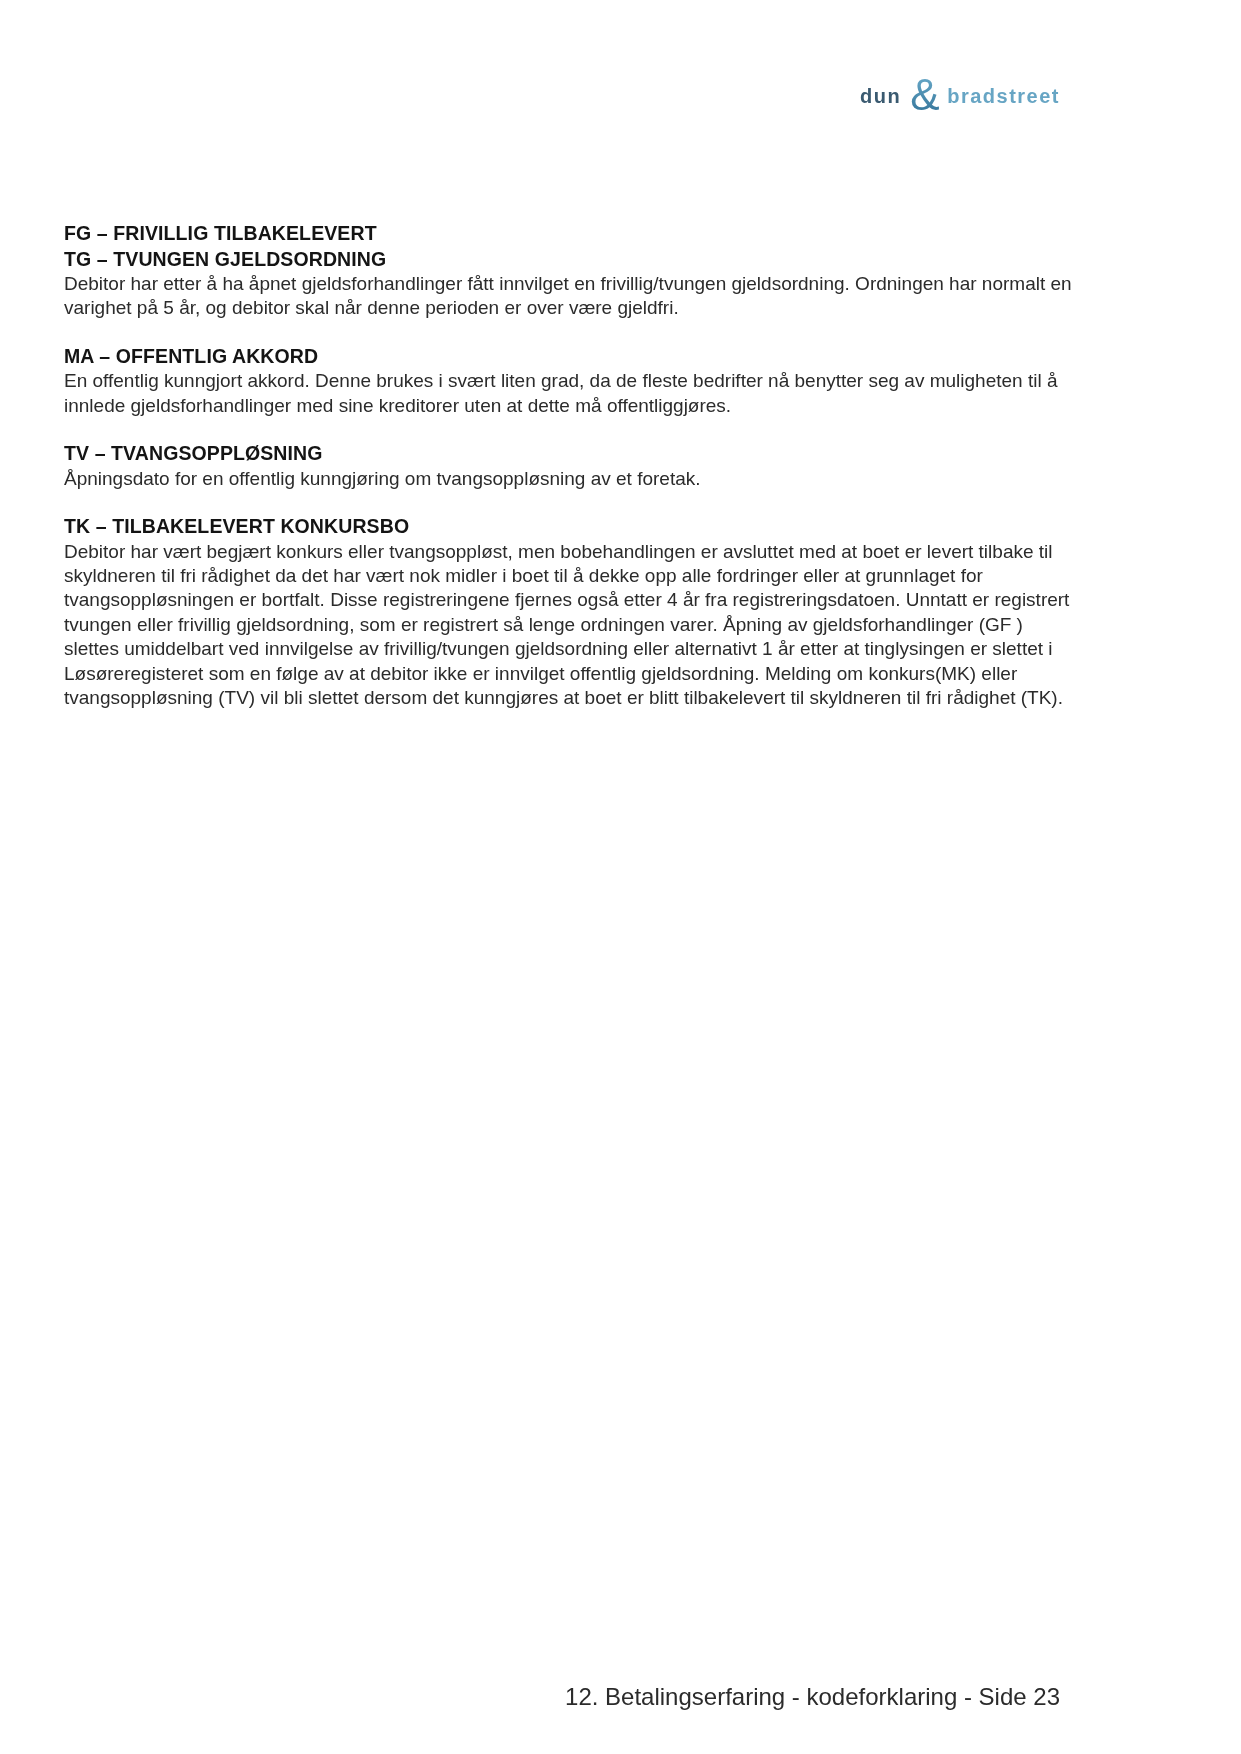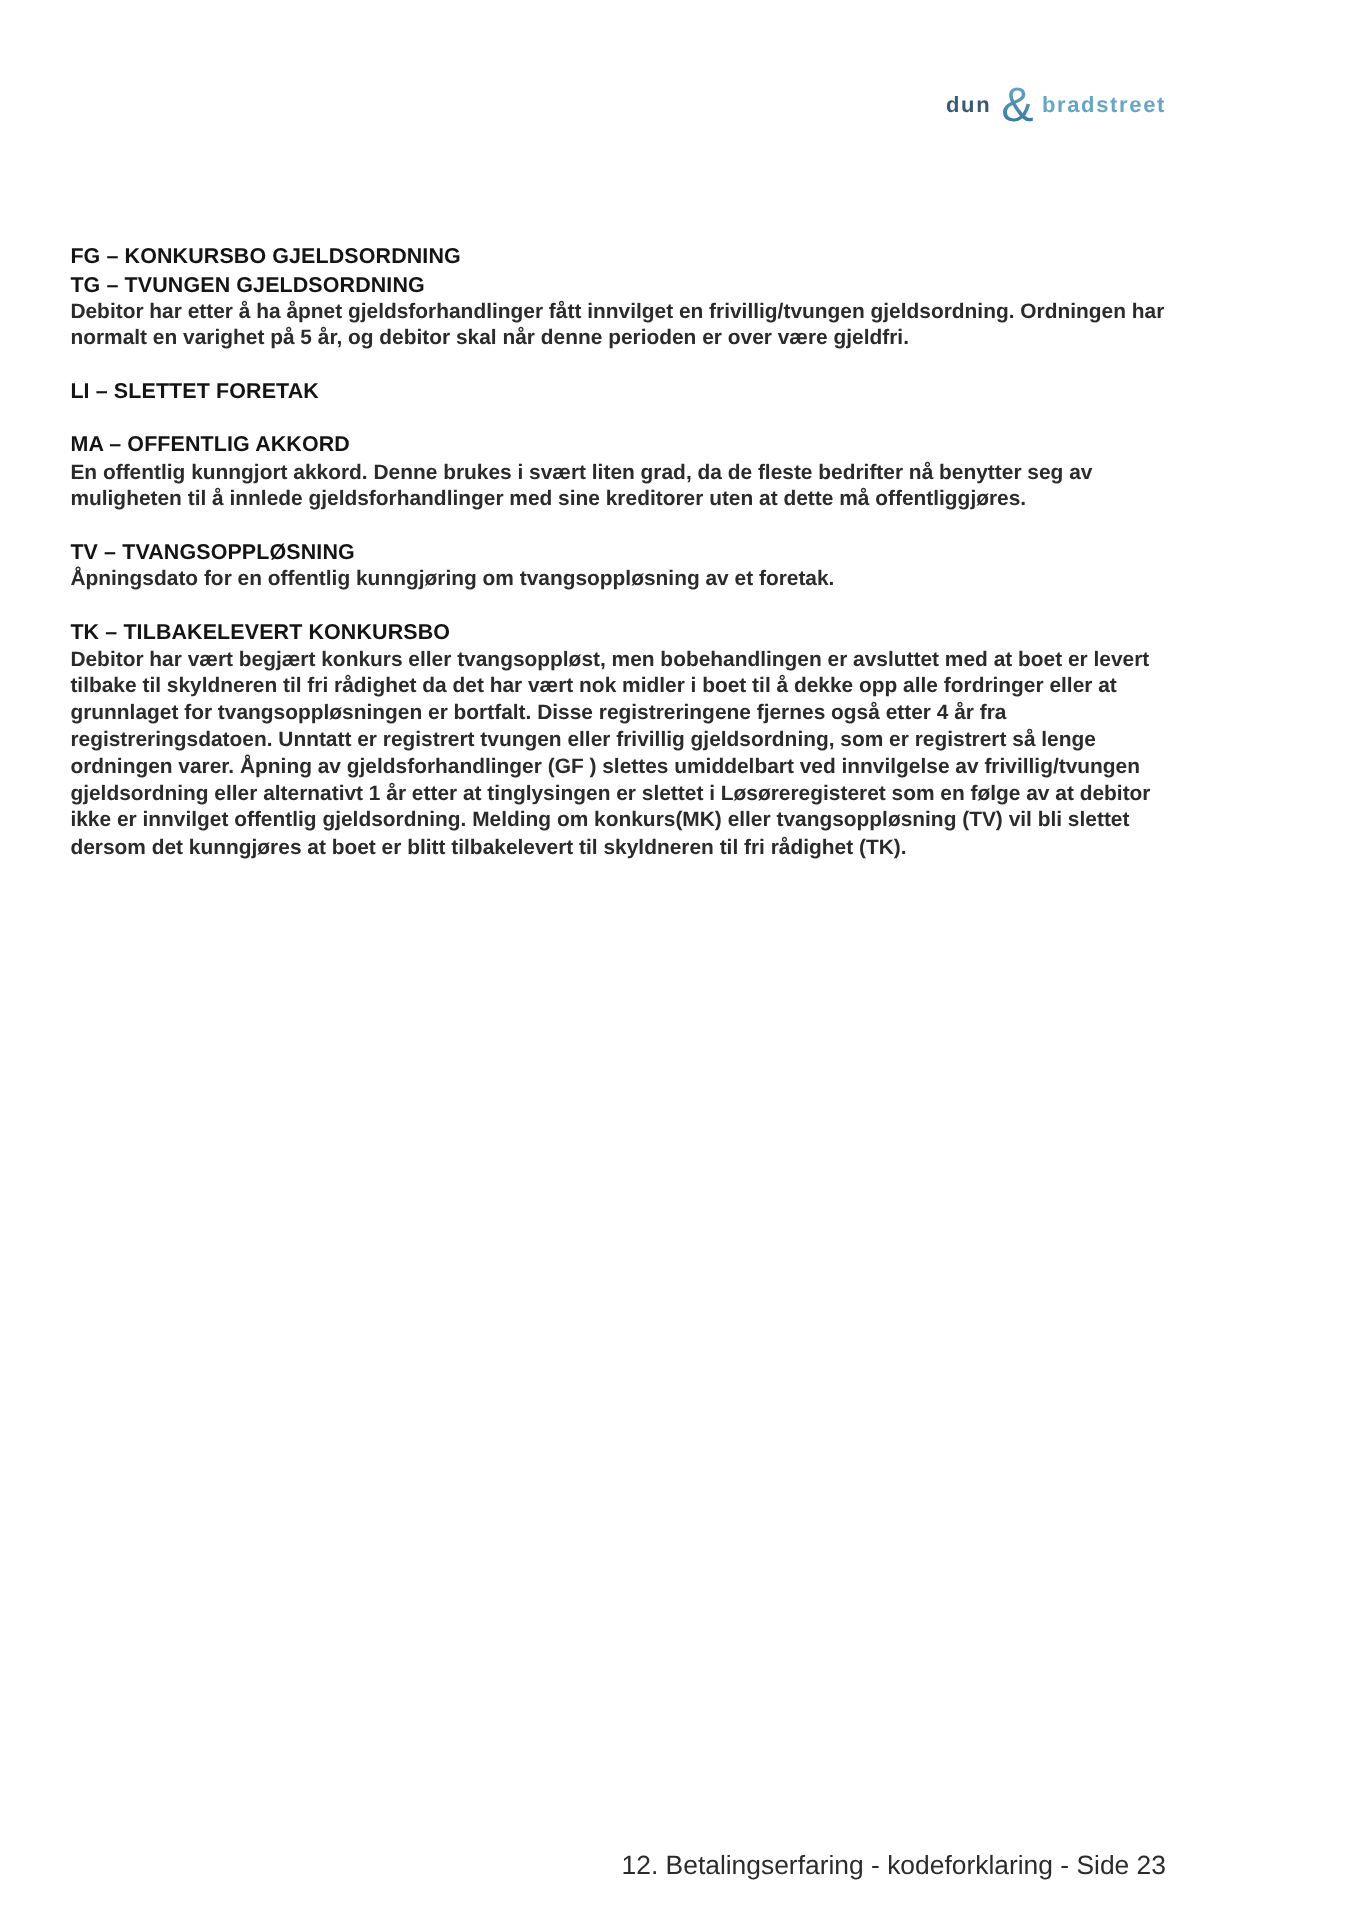--- a/index.html
+++ b/index.html
@@ -46,21 +46,21 @@
   .section h2 {
     font-size: 19.5px;
     line-height: 25.5px;
     font-weight: bold;
     color: #141414;
     letter-spacing: 0.1px;
   }
   .section p {
     font-size: 19px;
     line-height: 24.4px;
-    font-weight: bold;
+    font-weight: normal;
     color: #2b2b2b;
     margin-top: 0;
   }
   
   .footer {
     position: absolute;
     right: 181px;
     top: 1683px;
     font-size: 24px;
     color: #2b2b2b;
@@ -84,27 +84,26 @@
         </defs>
         <text x="21" y="38" text-anchor="middle" font-family="Liberation Sans, DejaVu Sans, sans-serif" font-size="44" font-weight="400" fill="url(#ampGrad)">&amp;</text>
       </svg>
     </span>
     <span class="word brad">bradstreet</span>
   </div>
 
   <div class="content">
 
     <div class="section">
-      <h2>FG – KONKURSBO GJELDSORDNING</h2>
+      <h2>FG – FRIVILLIG TILBAKELEVERT</h2>
       <h2>TG – TVUNGEN GJELDSORDNING</h2>
       <p>Debitor har etter å ha åpnet gjeldsforhandlinger fått innvilget en frivillig/tvungen gjeldsordning. Ordningen har normalt en varighet på 5 år, og debitor skal når denne perioden er over være gjeldfri.</p>
     </div>
 
     <div class="section">
-      <h2>LI – SLETTET FORETAK</h2>
     </div>
 
     <div class="section">
       <h2>MA – OFFENTLIG AKKORD</h2>
       <p>En offentlig kunngjort akkord. Denne brukes i svært liten grad, da de fleste bedrifter nå benytter seg av muligheten til å innlede gjeldsforhandlinger med sine kreditorer uten at dette må offentliggjøres.</p>
     </div>
 
 
     <div class="section">
       <h2>TV – TVANGSOPPLØSNING</h2>

